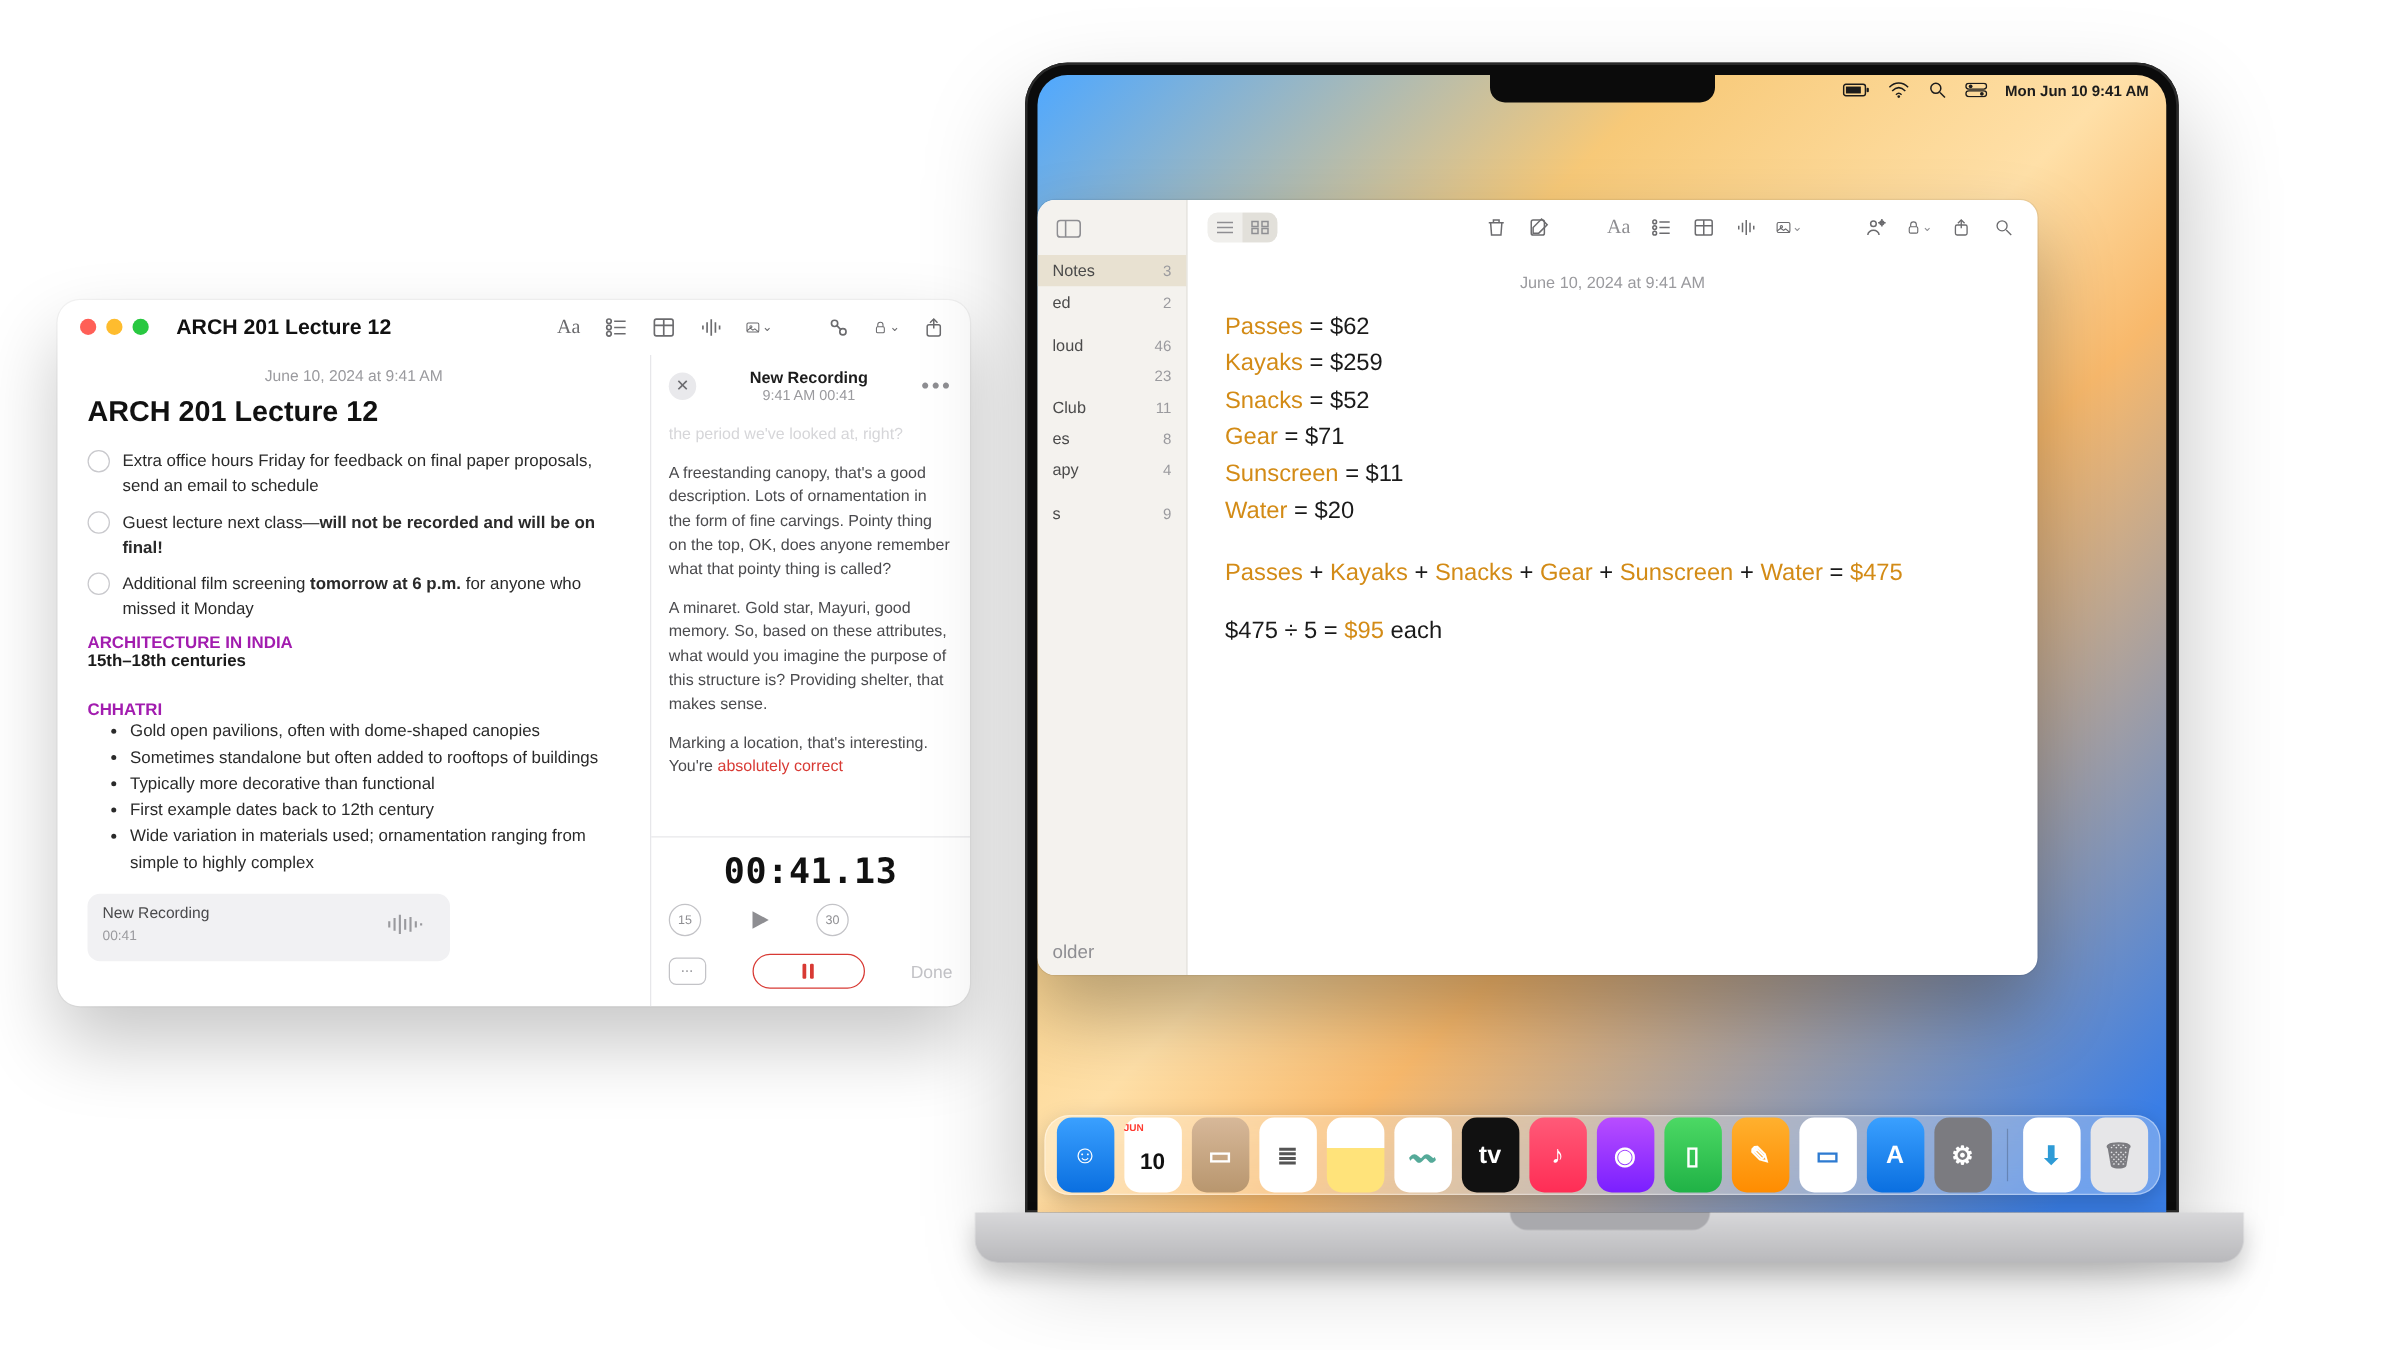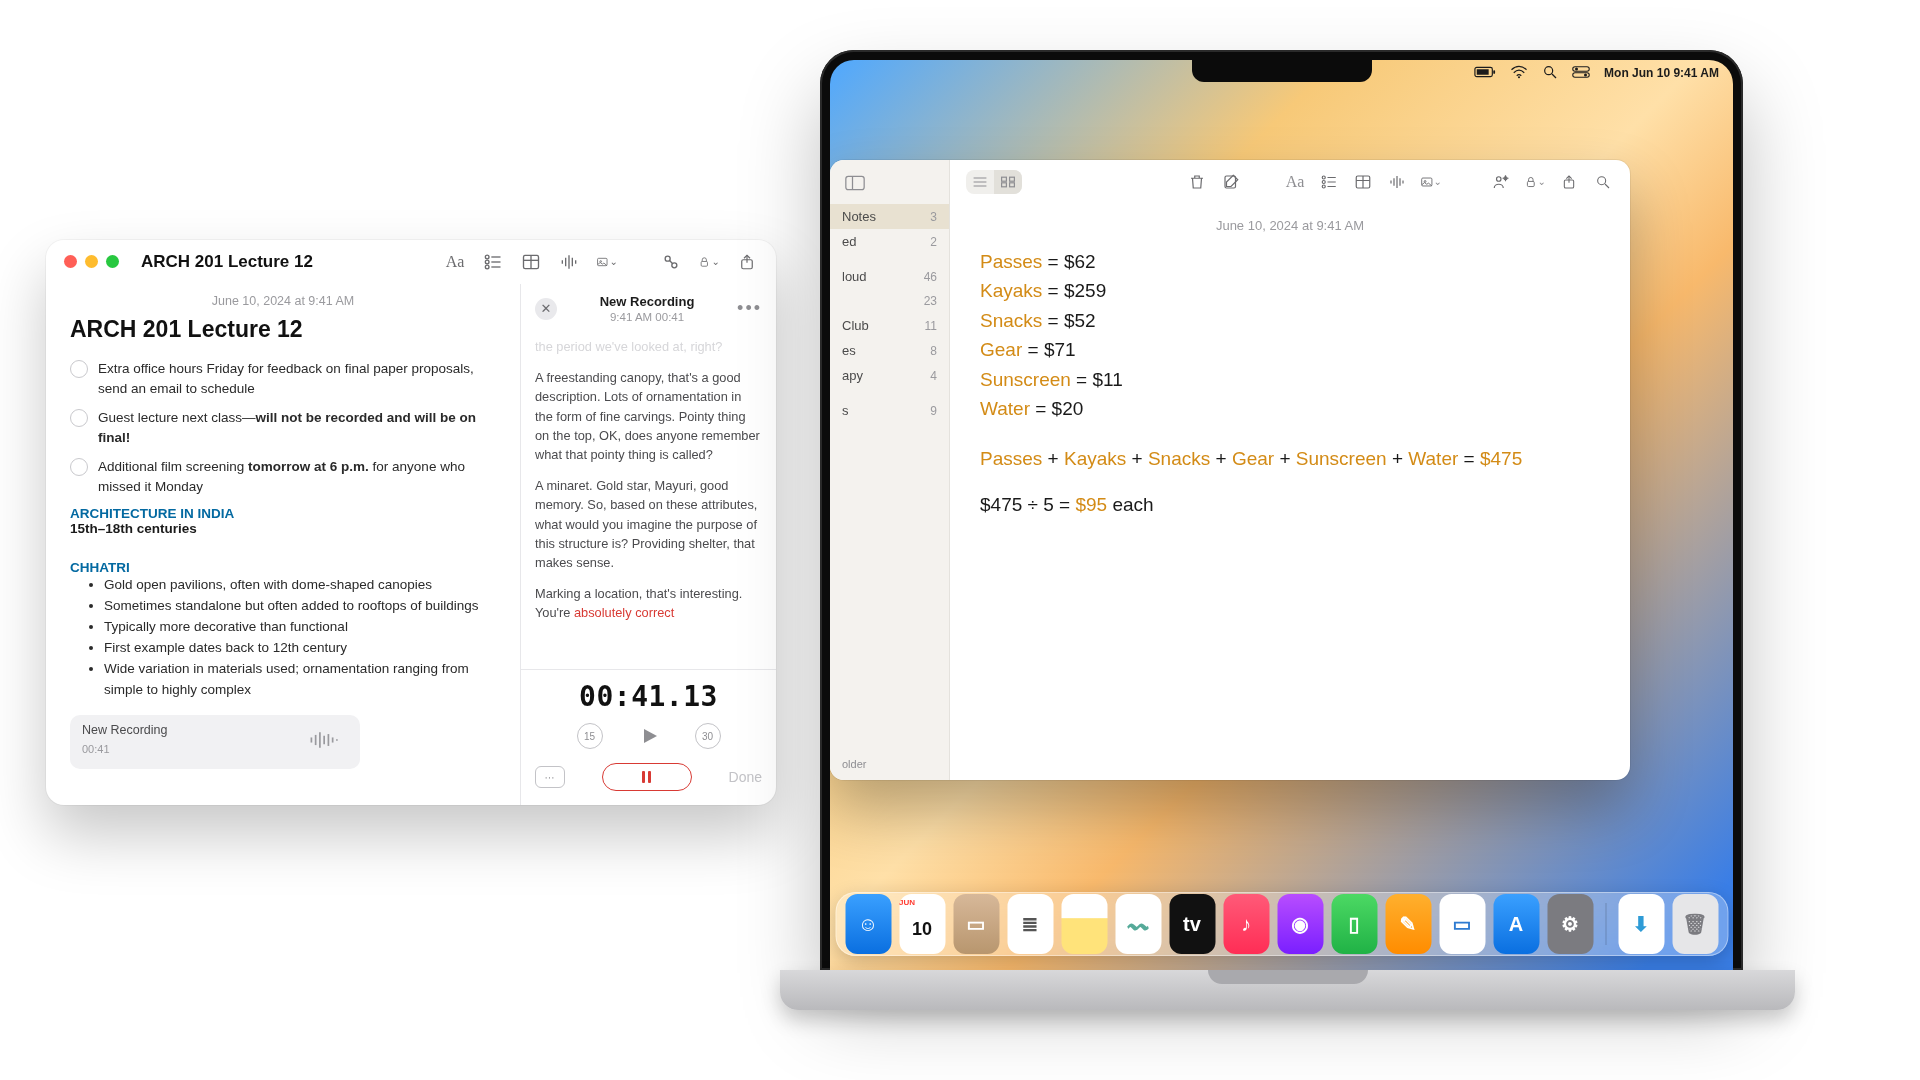--- a/index.html
+++ b/index.html
@@ -42,21 +42,21 @@
   .notes-body {
     flex:1; display:flex; min-height:0;
   }
   .note-main {
     flex:1; padding:10px 24px 16px 24px; overflow:hidden;
   }
   .note-date { text-align:center; font-size:12.5px; color:#9a9a9e; margin-bottom:8px;}
   .note-title-h { font-size:23px; font-weight:800; color:#111; margin-bottom:16px;}
   .check-item { display:flex; gap:10px; font-size:13.5px; color:#2a2a2a; line-height:1.45; margin-bottom:10px;}
   .checkbox { width:18px;height:18px;border:1.6px solid #c9c9cd;border-radius:50%; flex:0 0 18px; margin-top:1px;}
-  .note-section-h { font-size:13.5px; font-weight:700; margin-top:8px; color:#0369a1;}
+  .note-section-h { font-size:13.5px; font-weight:700; margin-top:8px; color:#a21caf;}
   .note-sub { font-size:13.5px; color:#1b1b1b; font-weight:700; margin-bottom:6px;}
   ul.bullets { list-style: disc; padding-left:34px; font-size:13.5px; color:#2a2a2a; line-height:1.55;}
   .note-main b{font-weight:700;}
   .rec-chip {
     margin-top:14px; width:290px; height:54px; background:#f1f1f3; border-radius:10px;
     padding:8px 12px; position:relative;
   }
   .rec-chip .rc-title{font-size:12.5px;color:#4a4a4c;}
   .rec-chip .rc-time{font-size:11px;color:#9a9a9e;margin-top:6px;}
   .rec-chip .wave{position:absolute;right:18px;top:50%;transform:translateY(-50%);color:#8e8e92;}
@@ -70,21 +70,21 @@
   .side-header .sh-center{flex:1;text-align:center;}
   .side-header .sh-title{font-size:13px;font-weight:700;color:#1c1c1c;}
   .side-header .sh-sub{font-size:11.5px;color:#9a9a9e;margin-top:2px;}
   .more{color:#8e8e92;font-size:18px;letter-spacing:2px;}
   .transcript{flex:1;padding:10px 14px;font-size:12.8px;color:#4b4b4e;line-height:1.5;overflow:hidden;}
   .transcript .faded{color:#d6d6d9;}
   .transcript p{margin-bottom:12px;}
   .transcript .hl-red{color:#d83a34;}
   .player{border-top:1px solid #e7e7ea;padding:10px 14px 14px;}
   .timer{font-family:"SF Mono",Menlo,monospace;font-size:28px;font-weight:700;text-align:center;color:#111;letter-spacing:.5px;}
-  .controls{display:flex;justify-content:center;gap:34px;margin-top:10px;align-items:center;}
+  .controls{display:flex;gap:34px;margin-top:10px;align-items:center;}
   .ctrl{color:#8e8e92;display:flex;align-items:center;justify-content:center;}
   .ctrl .ring{width:26px;height:26px;border:1.4px solid #c3c3c7;border-radius:50%;display:flex;align-items:center;justify-content:center;font-size:10px;color:#8e8e92;}
   .play svg{fill:#8e8e92;stroke:none;}
   .player-bottom{display:flex;align-items:center;justify-content:space-between;margin-top:14px;}
   .cc{width:30px;height:22px;border:1.3px solid #c3c3c7;border-radius:6px;display:flex;align-items:center;justify-content:center;font-size:10px;color:#8e8e92;letter-spacing:1px;}
   .rec-pill{width:90px;height:28px;border:1.6px solid #d83a34;border-radius:16px;display:flex;align-items:center;justify-content:center;}
   .pause-bars{display:flex;gap:3px;}
   .pause-bars span{width:3px;height:12px;background:#d83a34;border-radius:1px;}
   .done{font-size:14px;color:#c3c3c7;}
 
@@ -117,21 +117,21 @@
     display:flex; overflow:hidden;
   }
   .notes-sidebar{
     width:120px; background:#f4f2ee; border-right:1px solid #e4e2dd;
     padding:8px 0; font-size:13px; color:#4b4b4b;
   }
   .notes-sidebar .sb-toggle{display:flex;justify-content:flex-start;padding:4px 14px 10px;}
   .sb-row{display:flex;justify-content:space-between;align-items:center;padding:5px 12px;white-space:nowrap;overflow:hidden;text-align:center;}
   .sb-row.sel{background:#e8e1d1;}
   .sb-row .ct{color:#9a9a9e;font-size:12px;}
-  .sb-footer{position:absolute;bottom:10px;left:12px;font-size:11px;color:#8e8e92;}
+  .sb-footer{position:absolute;bottom:10px;left:12px;font-size:15px;color:#8e8e92;}
   .note-pane{flex:1;display:flex;flex-direction:column;}
   .pane-toolbar{
     height:44px;border-bottom:1px solid rgba(0,0,0,0);
     display:flex; align-items:center; padding:0 16px; gap:12px;
   }
   .pane-toolbar .seg{display:flex;gap:0;background:#f0efec;border-radius:8px;overflow:hidden;}
   .pane-toolbar .seg .segbtn{width:28px;height:24px;display:flex;align-items:center;justify-content:center;color:#8e8e92;}
   .pane-toolbar .seg .segbtn.active{background:#e2e0da;}
   .pane-toolbar .spacer{flex:1;}
   .pane-toolbar .tb{color:#8e8e92;}

